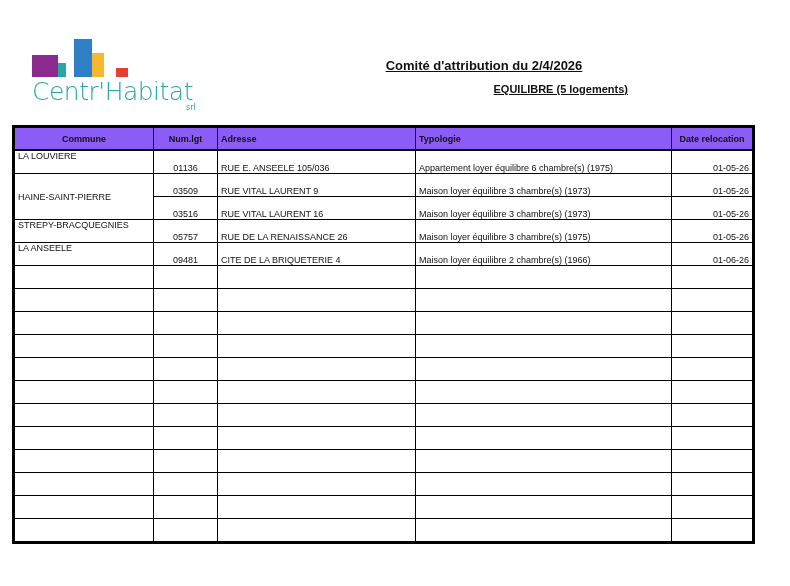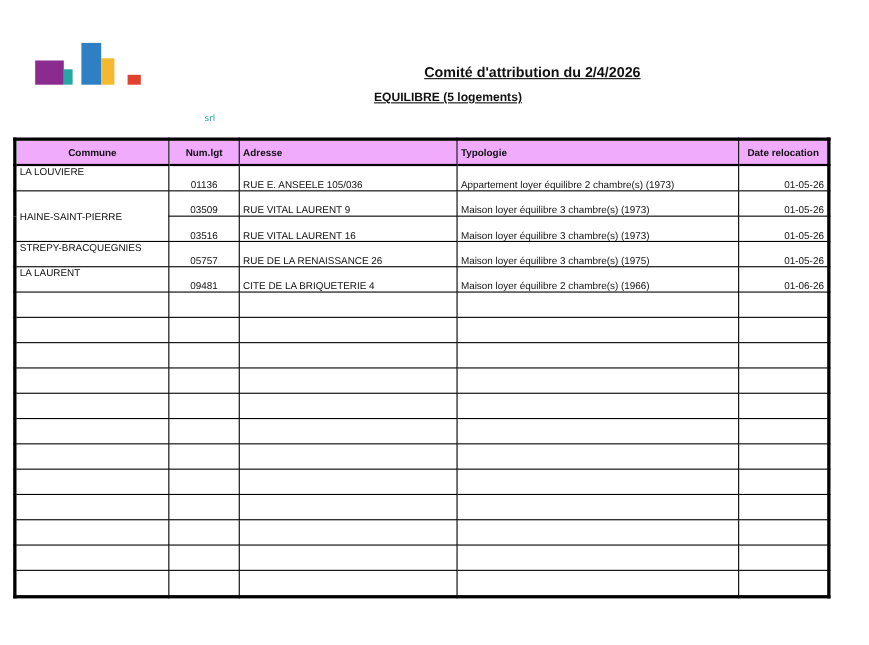--- a/index.html
+++ b/index.html
@@ -4,43 +4,44 @@
 <style>
   html, body { margin: 0; padding: 0; background: #ffffff; }
   body { width: 790px; height: 586px; position: relative; overflow: hidden; font-family: "Liberation Sans", sans-serif; color: #111; }
 
   .logo { position: absolute; left: 30px; top: 39px; width: 185px; height: 72px; }
   .logo .bar { position: absolute; }
   .logo .word { position: absolute; left: 2px; top: 38px; font-family: "DejaVu Sans", sans-serif; font-size: 25px; color: #27a7a3; letter-spacing: -0.5px; white-space: nowrap; font-weight: 300; }
   .logo .srl { position: absolute; left: 156px; top: 64px; font-size: 8px; color: #27a7a3; font-family: "DejaVu Sans", sans-serif; }
 
   .title { position: absolute; left: 340px; top: 58px; width: 288px; text-align: center; font-size: 13px; font-weight: bold; text-decoration: underline; font-family: "Liberation Sans", sans-serif; white-space: nowrap; }
-  .subtitle { position: absolute; left: 340px; top: 83px; width: 288px; text-align: left; font-size: 11px; font-weight: bold; text-decoration: underline; white-space: nowrap; }
+  .subtitle { position: absolute; left: 340px; top: 83px; width: 288px; text-align: right; font-size: 11px; font-weight: bold; text-decoration: underline; white-space: nowrap; }
 
   table.grid { position: absolute; left: 12px; top: 125px; border-collapse: collapse; border: 3px solid #000; table-layout: fixed; width: 740px; }
   table.grid th, table.grid td { border: 1.5px solid #000; padding: 0 3px; font-size: 9px; height: 22px; white-space: nowrap; overflow: hidden; }
-  table.grid th { background: #f0abfc; font-weight: bold; height: 21px; text-align: left; border-bottom: 2px solid #000; }
+  table.grid th { background: #8b5cf6; font-weight: bold; height: 21px; text-align: left; border-bottom: 2px solid #000; }
   table.grid th.c { text-align: center; }
   table.grid th.r { text-align: center; }
   td.commune { vertical-align: top; padding-top: 6px; }
   td.num { text-align: center; vertical-align: bottom; padding-bottom: 3px; }
   td.addr, td.typo { vertical-align: bottom; padding-bottom: 3px; }
   td.date { text-align: right; vertical-align: bottom; padding-bottom: 3px; }
   td.commune-mid { vertical-align: middle; }
   tr.empty td { height: 22px; }
 </style>
 </head>
 <body>
 
 <div class="logo">
   <div class="bar" style="left:2px; top:16px; width:26px; height:22px; background:#8b2a8f;"></div>
   <div class="bar" style="left:28px; top:24px; width:8px; height:14px; background:#27a7a3;"></div>
   <div class="bar" style="left:44px; top:0px; width:18px; height:38px; background:#2f7fc4;"></div>
   <div class="bar" style="left:62px; top:14px; width:12px; height:24px; background:#f5b82e;"></div>
   <div class="bar" style="left:86px; top:29px; width:12px; height:9px; background:#e2412f;"></div>
+  <div class="word">Centr'Habitat</div>
   <div class="srl">srl</div>
 </div>
 
 <div class="title">Comité d'attribution du 2/4/2026</div>
 <div class="subtitle">EQUILIBRE (5 logements)</div>
 
 <table class="grid">
   <colgroup>
     <col style="width:140px">
     <col style="width:64px">
@@ -55,21 +56,21 @@
       <th>Adresse</th>
       <th>Typologie</th>
       <th class="r">Date relocation</th>
     </tr>
   </thead>
   <tbody>
     <tr>
       <td class="commune">LA LOUVIERE</td>
       <td class="num">01136</td>
       <td class="addr">RUE E. ANSEELE 105/036</td>
-      <td class="typo">Appartement loyer équilibre 2 chambre(s) (1973)</td>
+      <td class="typo">Appartement loyer équilibre 6 chambre(s) (1975)</td>
       <td class="date">01-05-26</td>
     </tr>
     <tr>
       <td class="commune-mid" rowspan="2">HAINE-SAINT-PIERRE</td>
       <td class="num">03509</td>
       <td class="addr">RUE VITAL LAURENT 9</td>
       <td class="typo">Maison loyer équilibre 3 chambre(s) (1973)</td>
       <td class="date">01-05-26</td>
     </tr>
     <tr>
@@ -79,21 +80,21 @@
       <td class="date">01-05-26</td>
     </tr>
     <tr>
       <td class="commune">STREPY-BRACQUEGNIES</td>
       <td class="num">05757</td>
       <td class="addr">RUE DE LA RENAISSANCE 26</td>
       <td class="typo">Maison loyer équilibre 3 chambre(s) (1975)</td>
       <td class="date">01-05-26</td>
     </tr>
     <tr>
-      <td class="commune">LA LAURENT</td>
+      <td class="commune">LA ANSEELE</td>
       <td class="num">09481</td>
       <td class="addr">CITE DE LA BRIQUETERIE 4</td>
       <td class="typo">Maison loyer équilibre 2 chambre(s) (1966)</td>
       <td class="date">01-06-26</td>
     </tr>
   </tbody>
   <tbody id="empty-rows">
       <tr class="empty">
         <td></td>
         <td></td>

